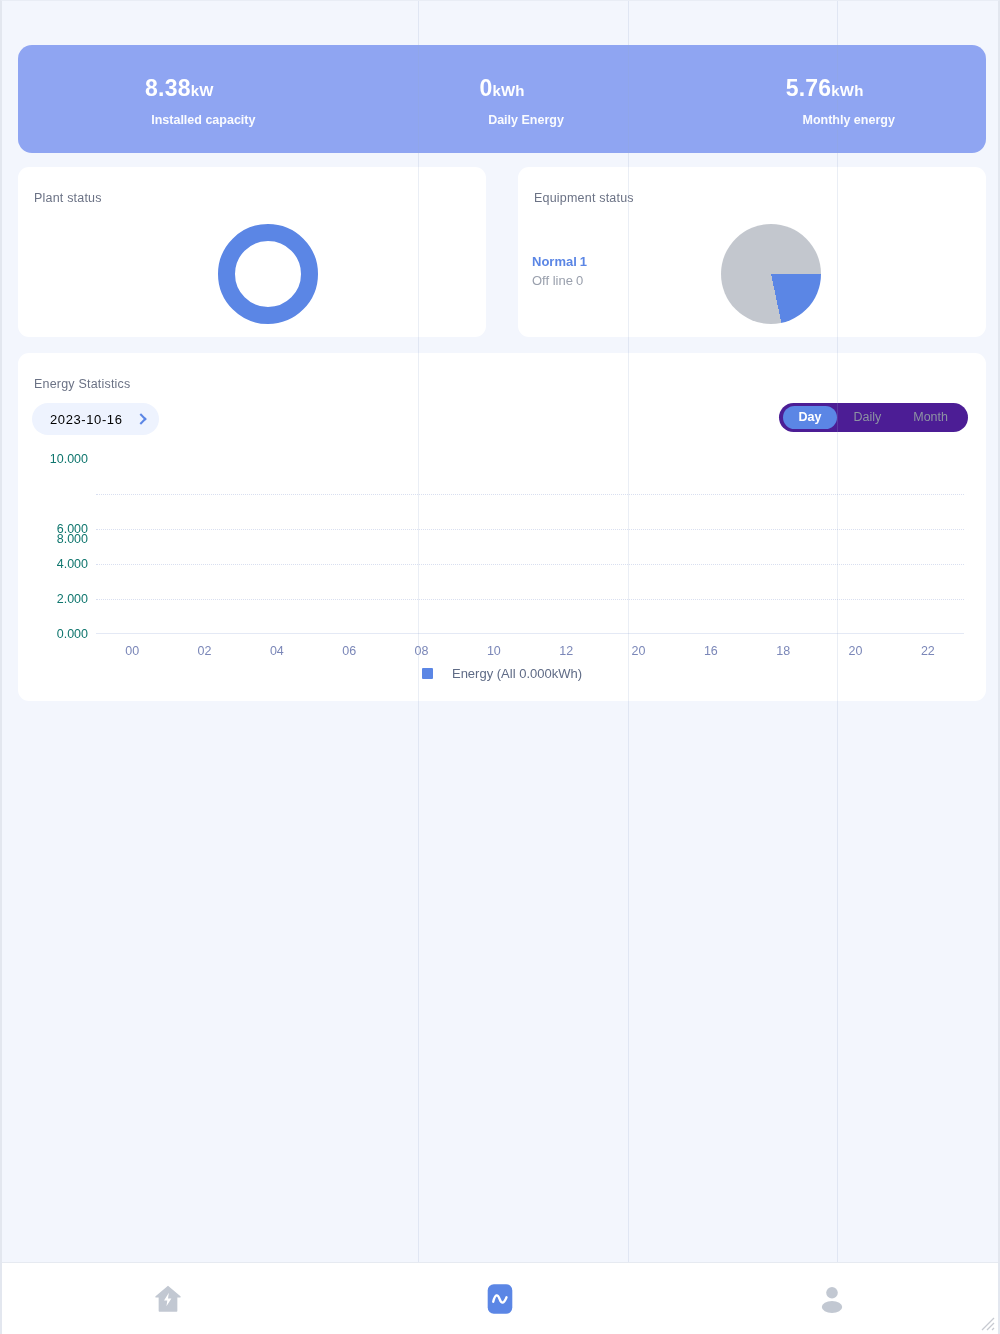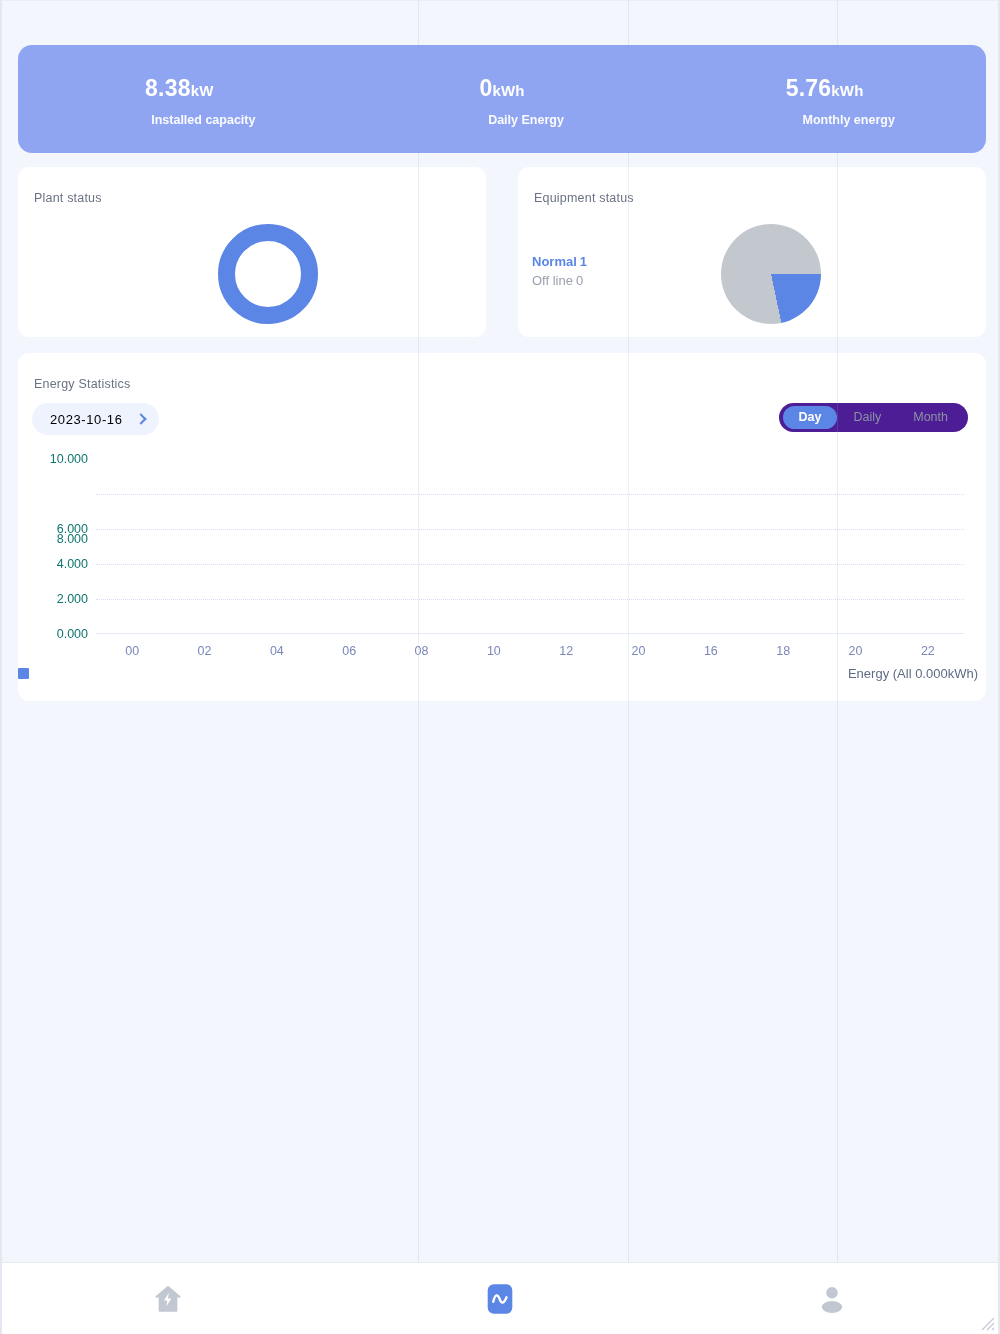--- a/index.html
+++ b/index.html
@@ -275,25 +275,25 @@
     position: absolute;
     left: 78px;
     right: 22px;
     top: 193px;
     height: 22px;
     text-align: right;
   }
   .chart-legend {
     position: absolute;
     left: 0;
-    right: 8px;
+    right: 0;
     top: 225px;
     display: flex;
     align-items: center;
-    justify-content: space-between;
+    justify-content: center;
     gap: 19px;
     font-size: 13px;
     color: #5f6b86;
   }
   .legend-swatch {
     width: 11px;
     height: 11px;
     background: #5b86e5;
     border-radius: 1px;
   }

